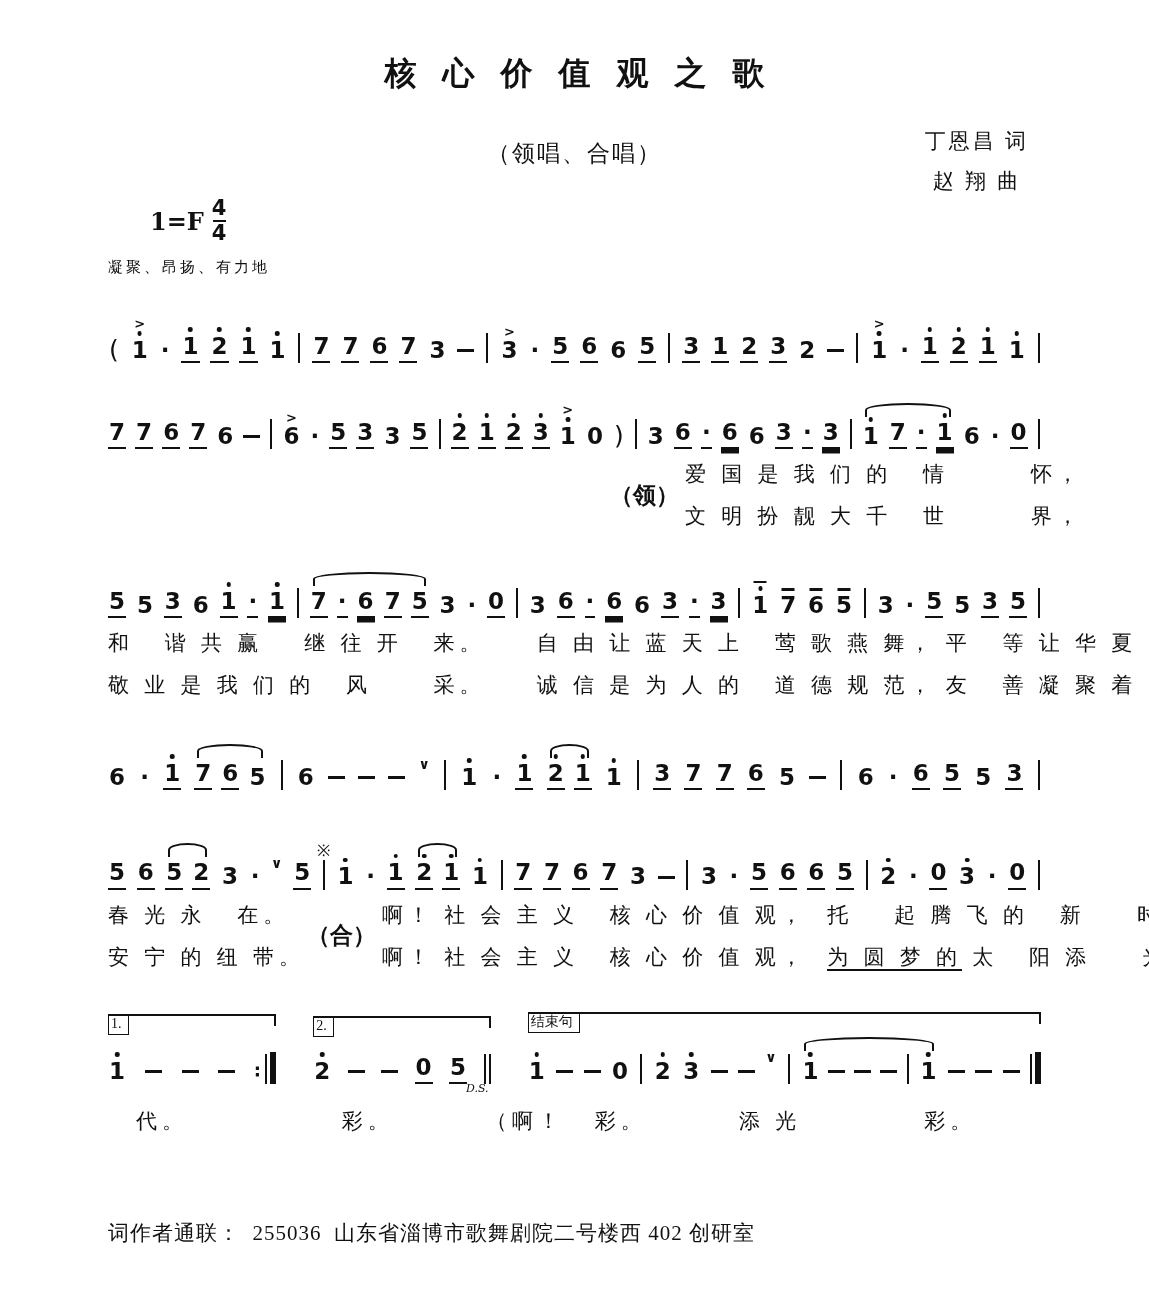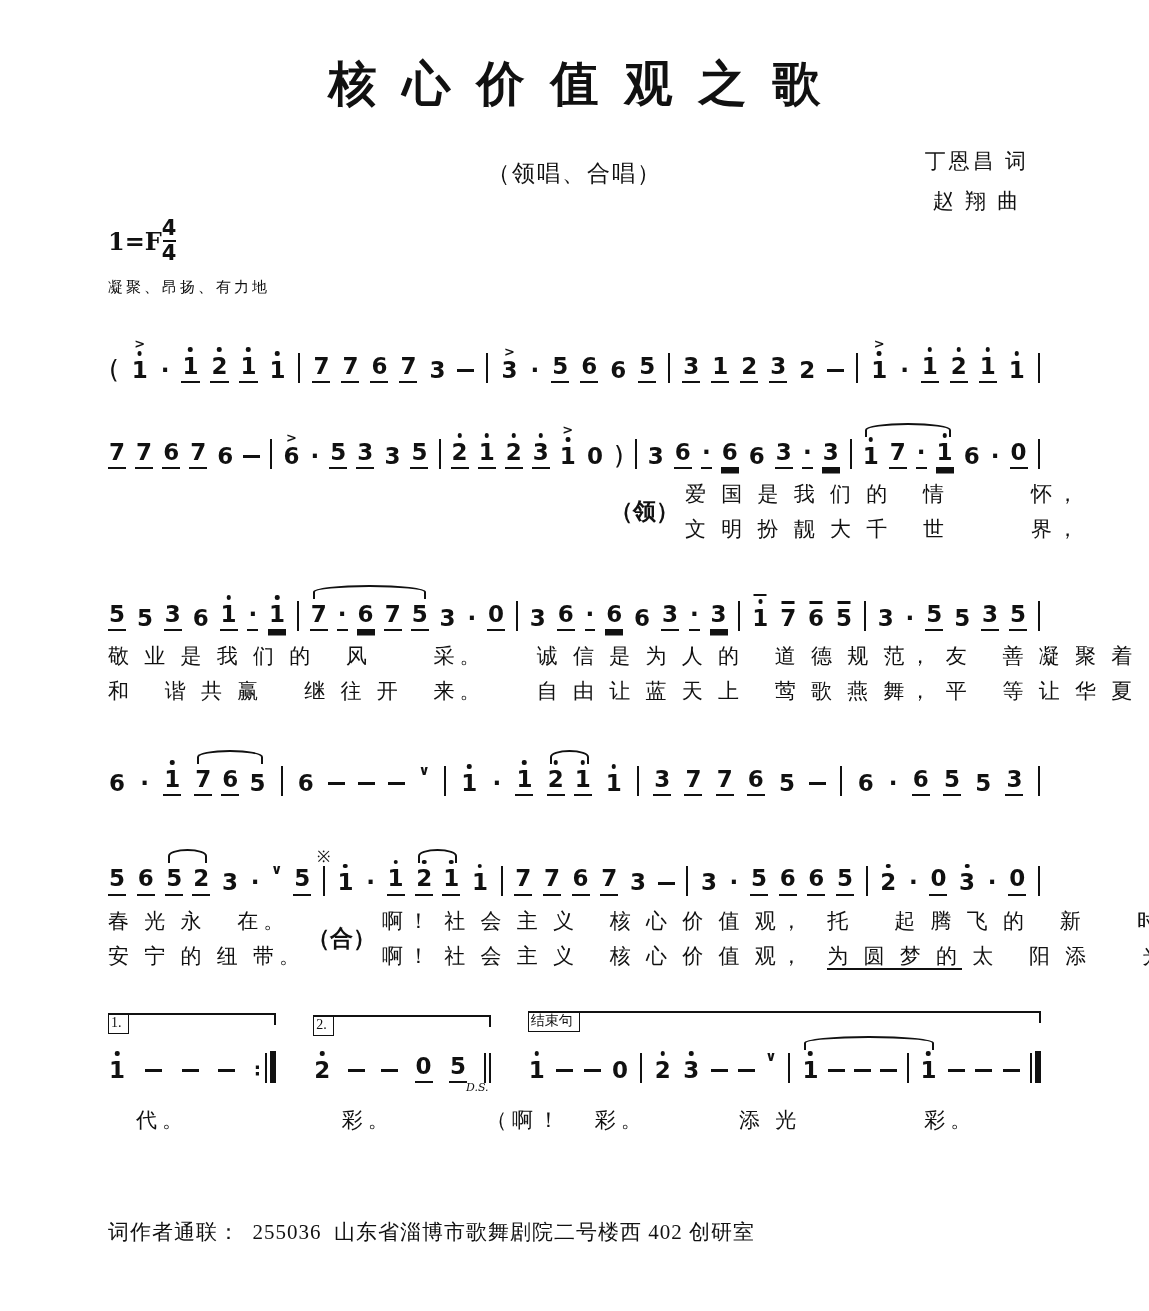--- a/index.html
+++ b/index.html
@@ -1,24 +1,24 @@
 <!DOCTYPE html>
 <html><head>
 <meta charset="utf-8">
 <style>
   html,body{margin:0;padding:0;background:#fff;color:#111;}
   body{width:1149px;min-height:1311px;font-family:"Liberation Serif",serif;}
   .page{padding:52px 108px 40px 108px;position:relative;}
 
   
-  .title{font-size:48px;font-weight:bold;text-align:center;letter-spacing:26px;margin:0 0 0 26px;}
+  .title{font-size:32px;font-weight:bold;text-align:center;letter-spacing:26px;margin:0 0 0 26px;}
   .subrow{position:relative;margin-top:30px;height:70px;}
   .subtitle{position:absolute;left:50%;transform:translateX(-50%);top:12px;font-size:23px;letter-spacing:2px;}
   .credits{position:absolute;right:12px;top:-4px;text-align:center;font-size:21px;line-height:1.9;letter-spacing:3px;}
-  .keyrow{display:flex;align-items:center;gap:0;font-size:24px;font-weight:bold;font-family:"DejaVu Serif",serif;margin-top:2px;}
+  .keyrow{display:flex;align-items:center;gap:8px;font-size:24px;font-weight:bold;font-family:"DejaVu Serif",serif;margin-top:2px;margin-left:42px;}
   .frac{display:inline-flex;flex-direction:column;align-items:center;line-height:1;font-size:21px;font-weight:bold;font-family:"DejaVu Sans",sans-serif;}
   .frac .fbar{width:13px;height:2px;background:#111;margin:1px 0;}
   .tempo{font-size:15px;margin-top:14px;letter-spacing:3px;}
 
   
   .system{margin-top:30px;}
   .notes{display:flex;justify-content:space-between;align-items:flex-end;padding-top:26px;}
   .tok{position:relative;display:inline-flex;flex-direction:column;align-items:center;}
   .g{font-family:"DejaVu Sans",sans-serif;font-weight:600;font-size:23px;line-height:1.1;padding:0 1px;}
   .u1{border-bottom:2.5px solid #111;padding-bottom:2px;}
@@ -36,21 +36,21 @@
   .bars{display:inline-flex;align-items:flex-end;gap:3px;}
   .thin{width:2px;height:30px;background:#111;}
   .thick{width:6px;height:32px;background:#111;}
   .repdots{font-family:"DejaVu Sans",sans-serif;font-size:18px;font-weight:bold;margin:0 2px 2px 0;}
   .arc{display:inline-flex;align-items:flex-end;gap:9px;position:relative;}
   .arc::before{content:"";position:absolute;left:3px;right:3px;top:-17px;height:12px;
     border:2px solid #111;border-bottom:none;border-radius:50% 50% 0 0;}
 
   
   .lyrics{display:flex;align-items:center;margin-top:10px;}
-  .lcol{display:flex;flex-direction:column;gap:5px;}
+  .lcol{display:flex;flex-direction:column;gap:12px;}
   .lyr{font-size:21px;letter-spacing:5px;white-space:pre;line-height:1.45;}
   .lyr .ul{border-bottom:2.5px solid #111;}
   .mid{font-size:23px;font-weight:bold;white-space:pre;margin:0 6px 0 2px;}
   .sys-1 .lyrics{padding-left:500px;}
 
   
   .voltaline{display:flex;justify-content:space-between;align-items:flex-end;margin-top:40px;}
   .volta{position:relative;border-top:2px solid #111;padding-top:22px;}
   .volta::before,.volta::after{content:"";position:absolute;top:0;width:2px;height:10px;background:#111;}
   .volta::before{left:0;} .volta::after{right:0;}
@@ -525,22 +525,22 @@
           </span>
           <span class="tok note">
             <span class="g u1">5</span>
           </span>
           <span class="tok bar">
             <span class="bline"></span>
           </span>
         </div>
         <div class="lyrics">
           <div class="lcol">
+            <div class="lyr"><span>和   谐 共 赢    继 往 开   来。     自 由 让 蓝 天 上   莺 歌 燕 舞， 平   等 让 华 夏</span></div>
             <div class="lyr"><span>敬 业 是 我 们 的   风      采。     诚 信 是 为 人 的   道 德 规 范， 友   善 凝 聚 着</span></div>
-            <div class="lyr"><span>和   谐 共 赢    继 往 开   来。     自 由 让 蓝 天 上   莺 歌 燕 舞， 平   等 让 华 夏</span></div>
           </div>
         </div>
       </section>
       <section class="system sys-3">
         <div class="notes">
           <span class="tok note">
             <span class="g">6</span>
           </span>
           <span class="tok dot">
             <span class="g durdot">·</span>

